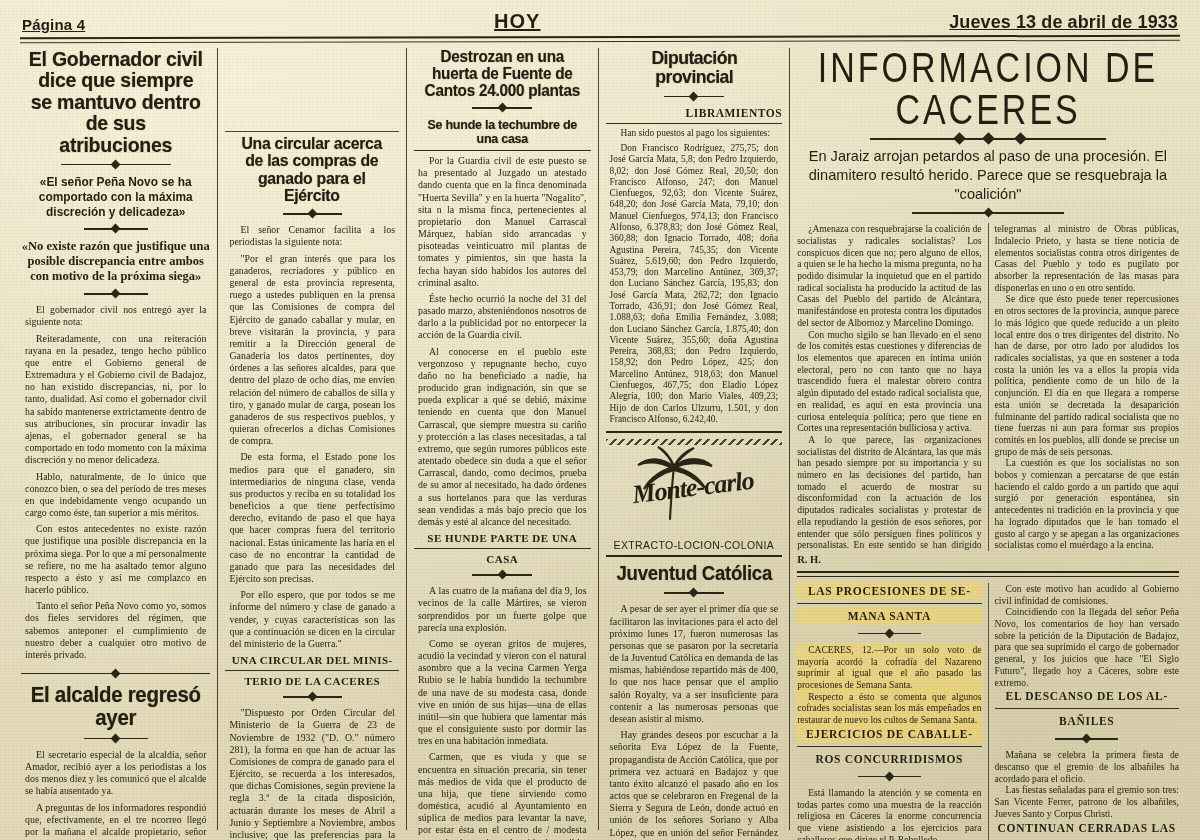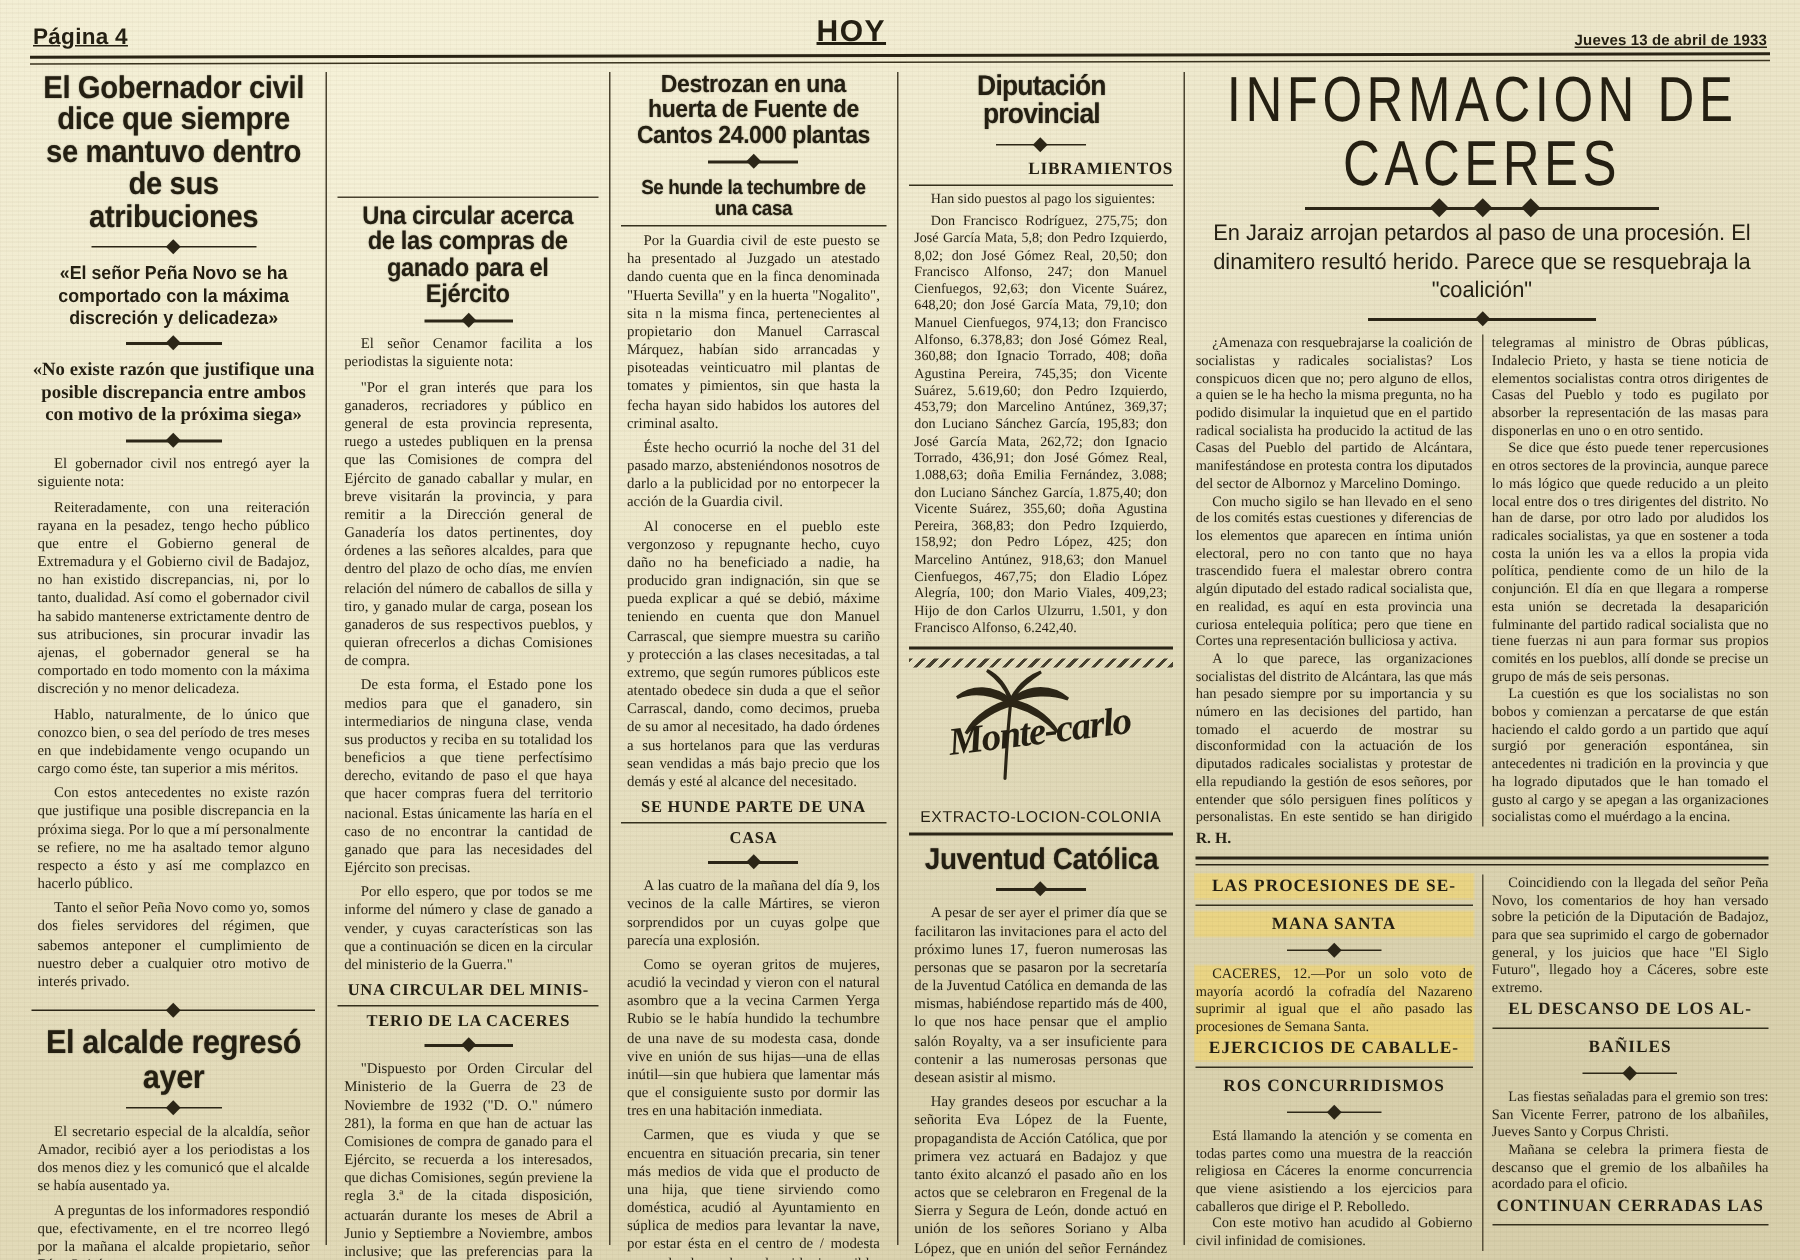--- a/index.html
+++ b/index.html
@@ -21,21 +21,21 @@
   .grain{position:absolute;inset:0;pointer-events:none;
     background-image:repeating-linear-gradient(0deg, rgba(120,105,70,.055) 0 1px, rgba(0,0,0,0) 1px 3px),
                      repeating-linear-gradient(90deg, rgba(120,105,70,.04) 0 1px, rgba(0,0,0,0) 1px 4px);
     mix-blend-mode:multiply;opacity:.75;}
 
   
   .masthead{display:flex;align-items:flex-end;justify-content:space-between;
     font-family:"Liberation Sans", sans-serif;font-weight:bold;padding:0 8px 2px 8px;text-decoration:underline;}
   .mh-left{font-size:15px;letter-spacing:.2px;}
   .mh-mid{font-size:20px;letter-spacing:1px;}
-  .mh-right{font-size:10px;letter-spacing:.1px;}
+  .mh-right{font-size:18px;letter-spacing:.1px;}
   .mh-rule{margin:1px 6px 6px 6px;border-top:2px solid #2a2415;border-bottom:1px solid #3a331f;height:3px;
            transform:skewY(-0.12deg);}
 
   
   .cols{display:flex;height:782px;box-sizing:border-box;}
   .col{box-sizing:border-box;padding:0 7px;position:relative;}
   .col + .col{border-left:1px solid #4a4330;}
   .c1{width:205px;} .c2{width:190px;} .c3{width:193px;} .c4{width:193px;}
   .cwide{width:400px;}
 
@@ -175,21 +175,21 @@
       <div class="bt">
         <p>Por la Guardia civil de este puesto se ha presentado al Juzgado un atestado dando cuenta que en la finca denominada "Huerta Sevilla" y en la huerta "Nogalito", sita n la misma finca, pertenecientes al propietario don Manuel Carrascal Márquez, habían sido arrancadas y pisoteadas veinticuatro mil plantas de tomates y pimientos, sin que hasta la fecha hayan sido habidos los autores del criminal asalto.</p>
         <p>Éste hecho ocurrió la noche del 31 del pasado marzo, absteniéndonos nosotros de darlo a la publicidad por no entorpecer la acción de la Guardia civil.</p>
         <p>Al conocerse en el pueblo este vergonzoso y repugnante hecho, cuyo daño no ha beneficiado a nadie, ha producido gran indignación, sin que se pueda explicar a qué se debió, máxime teniendo en cuenta que don Manuel Carrascal, que siempre muestra su cariño y protección a las clases necesitadas, a tal extremo, que según rumores públicos este atentado obedece sin duda a que el señor Carrascal, dando, como decimos, prueba de su amor al necesitado, ha dado órdenes a sus hortelanos para que las verduras sean vendidas a más bajo precio que los demás y esté al alcance del necesitado.</p>
       </div>
       <div class="sub">SE HUNDE PARTE DE UNA</div>
       <div class="rule1"></div>
       <div class="sub">CASA</div>
       <div class="orn orn-sm"></div>
       <div class="bt">
-        <p>A las cuatro de la mañana del día 9, los vecinos de la calle Mártires, se vieron sorprendidos por un cuyas golpe que parecía una explosión.</p>
+        <p>A las cuatro de la mañana del día 9, los vecinos de la calle Mártires, se vieron sorprendidos por un fuerte golpe que parecía una explosión.</p>
         <p>Como se oyeran gritos de mujeres, acudió la vecindad y vieron con el natural asombro que a la vecina Carmen Yerga Rubio se le había hundido la techumbre de una nave de su modesta casa, donde vive en unión de sus hijas—una de ellas inútil—sin que hubiera que lamentar más que el consiguiente susto por dormir las tres en una habitación inmediata.</p>
         <p>Carmen, que es viuda y que se encuentra en situación precaria, sin tener más medios de vida que el producto de una hija, que tiene sirviendo como doméstica, acudió al Ayuntamiento en súplica de medios para levantar la nave, por estar ésta en el centro de / modesta casa, donde se hace la vida imposible. Como el accidente no ha sido cau-</p>
       </div>
     </div>
 
     <div class="col c4">
       <div class="hl-cond hl2" style="font-size:19px;letter-spacing:-.6px">Diputación provincial</div>
       <div class="orn orn-sm"></div>
       <div class="sub" style="text-align:right;font-size:11.5px">LIBRAMIENTOS</div>
       <div class="rule1"></div>
@@ -247,34 +247,35 @@
       <div class="sig">R. H.</div>
 
       <div class="rule2"></div>
 
       <div class="twocol wbody" style="margin-top:6px">
         <div class="subhi hi">LAS PROCESIONES DE SE-</div>
         <div class="rule1"></div>
         <div class="subhi hi">MANA SANTA</div>
         <div class="orn orn-sm"></div>
         <p class="hi">CACERES, 12.—Por un solo voto de mayoría acordó la cofradía del Nazareno suprimir al igual que el año pasado las procesiones de Semana Santa.</p>
+        <p class="hi">Respecto a ésto se comenta que algunos cofrades socialistas sean los más empeñados en restaurar de nuevo los cultos de Semana Santa.</p>
         <div class="subhi hi">EJERCICIOS DE CABALLE-</div>
         <div class="rule1"></div>
         <div class="subhi">ROS CONCURRIDISMOS</div>
         <div class="orn orn-sm"></div>
         <p>Está llamando la atención y se comenta en todas partes como una muestra de la reacción religiosa en Cáceres la enorme concurrencia que viene asistiendo a los ejercicios para caballeros que dirige el P. Rebolledo.</p>
 
         <p>Con este motivo han acudido al Gobierno civil infinidad de comisiones.</p>
         <p>Coincidiendo con la llegada del señor Peña Novo, los comentarios de hoy han versado sobre la petición de la Diputación de Badajoz, para que sea suprimido el cargo de gobernador general, y los juicios que hace "El Siglo Futuro", llegado hoy a Cáceres, sobre este extremo.</p>
         <div class="subhi">EL DESCANSO DE LOS AL-</div>
         <div class="rule1"></div>
         <div class="subhi">BAÑILES</div>
         <div class="orn orn-sm"></div>
+        <p>Mañana se celebra la primera fiesta de descanso que el gremio de los albañiles ha acordado para el oficio.</p>
         <p>Las fiestas señaladas para el gremio son tres: San Vicente Ferrer, patrono de los albañiles, Jueves Santo y Corpus Christi.</p>
-        <p>Mañana se celebra la primera fiesta de descanso que el gremio de los albañiles ha acordado para el oficio.</p>
         <div class="subhi">CONTINUAN CERRADAS LAS</div>
         <div class="rule1"></div>
 
       </div>
     </div>
 
   </div>
 
   <div class="grain"></div>
 </div>

